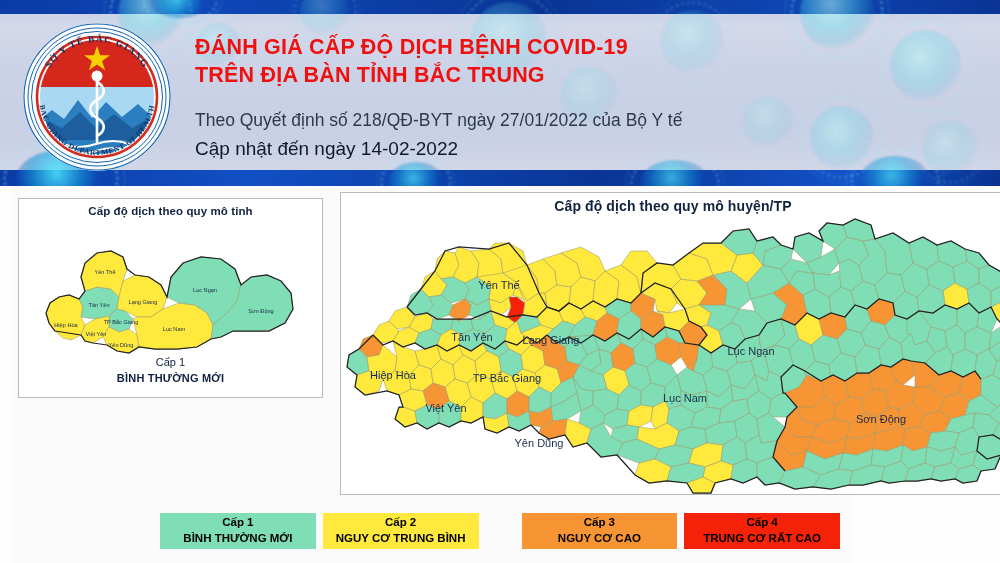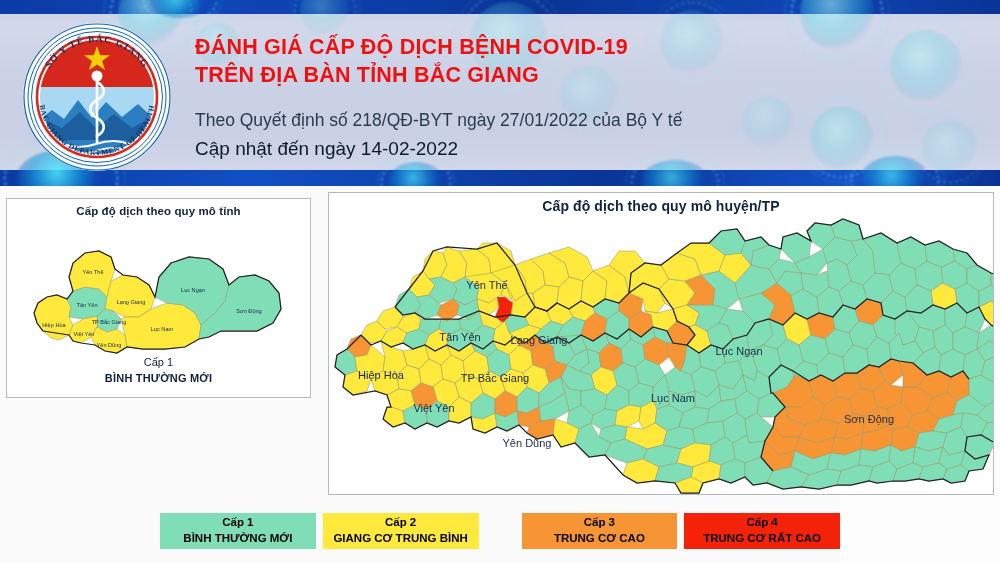--- a/index.html
+++ b/index.html
@@ -68,21 +68,21 @@
     color: #2b3b4e; font-size: 17.5px; line-height: 1.55; white-space: nowrap;
     margin-top: 17px;
   }
   .t-sub2 {
     color: #0d1b2e; font-weight: normal; font-size: 19px; line-height: 1.5;
     white-space: nowrap; margin-top: 1px;
   }
 
   
   .body-area {
-    position:absolute; left:0; top:186px; width:840px; height:377px;
+    position:absolute; left:12px; top:186px; width:840px; height:377px;
     background:#fbfbfb;
   }
   .panel {
     position:absolute; background:#ffffff; border:1px solid #b9b9b9;
   }
   .panel-left  { left: 6px;  top: 12px; width: 305px; height: 200px; }
   .panel-right { left: 328px; top: 6px; width: 666px; height: 303px; }
   .panel-title {
     text-align:center; color:#10233f; font-weight:bold; font-size:11.5px;
     padding-top:6px; letter-spacing:.1px;
@@ -177,21 +177,21 @@
           <textPath href="#arcTop" startOffset="50%" text-anchor="middle">SỞ Y TẾ BẮC GIANG</textPath>
         </text>
         <text font-size="7.6" font-weight="bold" fill="#15325e" letter-spacing=".7" font-family="Liberation Serif, serif">
           <textPath href="#arcBot" startOffset="50%" text-anchor="middle">BAC GIANG DEPARTMENT OF HEALTH</textPath>
         </text>
       </svg>
     </div>
 
     <div class="title-block">
       <div class="t-main">ĐÁNH GIÁ CẤP ĐỘ DỊCH BỆNH COVID-19</div>
-      <div class="t-main">TRÊN ĐỊA BÀN TỈNH BẮC GIANG</div>
+      <div class="t-main">TRÊN ĐỊA BÀN TỈNH BẮC TRUNG</div>
       <div class="t-sub">Theo Quyết định số 218/QĐ-BYT ngày 27/01/2022 của Bộ Y tế</div>
       <div class="t-sub2">Cập nhật đến ngày 14-02-2022</div>
     </div>
   </div>
 
   <div class="body-area">
 
     <div class="panel panel-left">
       <div class="panel-title">Cấp độ dịch theo quy mô tỉnh</div>
 
@@ -566,25 +566,25 @@
     </div>
   </div>
 
   <div class="legend">
     <div class="legend-item" style="background:#7fdeb5;">
       <span class="lv">Cấp 1</span>
       <span class="ds">BÌNH THƯỜNG MỚI</span>
     </div>
     <div class="legend-item" style="background:#ffe93c;">
       <span class="lv">Cấp 2</span>
-      <span class="ds">GIANG CƠ TRUNG BÌNH</span>
+      <span class="ds">NGUY CƠ TRUNG BÌNH</span>
     </div>
     <div class="legend-item" style="background:#f79433;margin-left:36px;">
       <span class="lv">Cấp 3</span>
-      <span class="ds">TRUNG CƠ CAO</span>
+      <span class="ds">NGUY CƠ CAO</span>
     </div>
     <div class="legend-item" style="background:#f5220a;text-align:center;">
       <span class="lv">Cấp 4</span>
       <span class="ds">TRUNG CƠ RẤT CAO</span>
     </div>
   </div>
 
 </div>
 
 </body></html>

